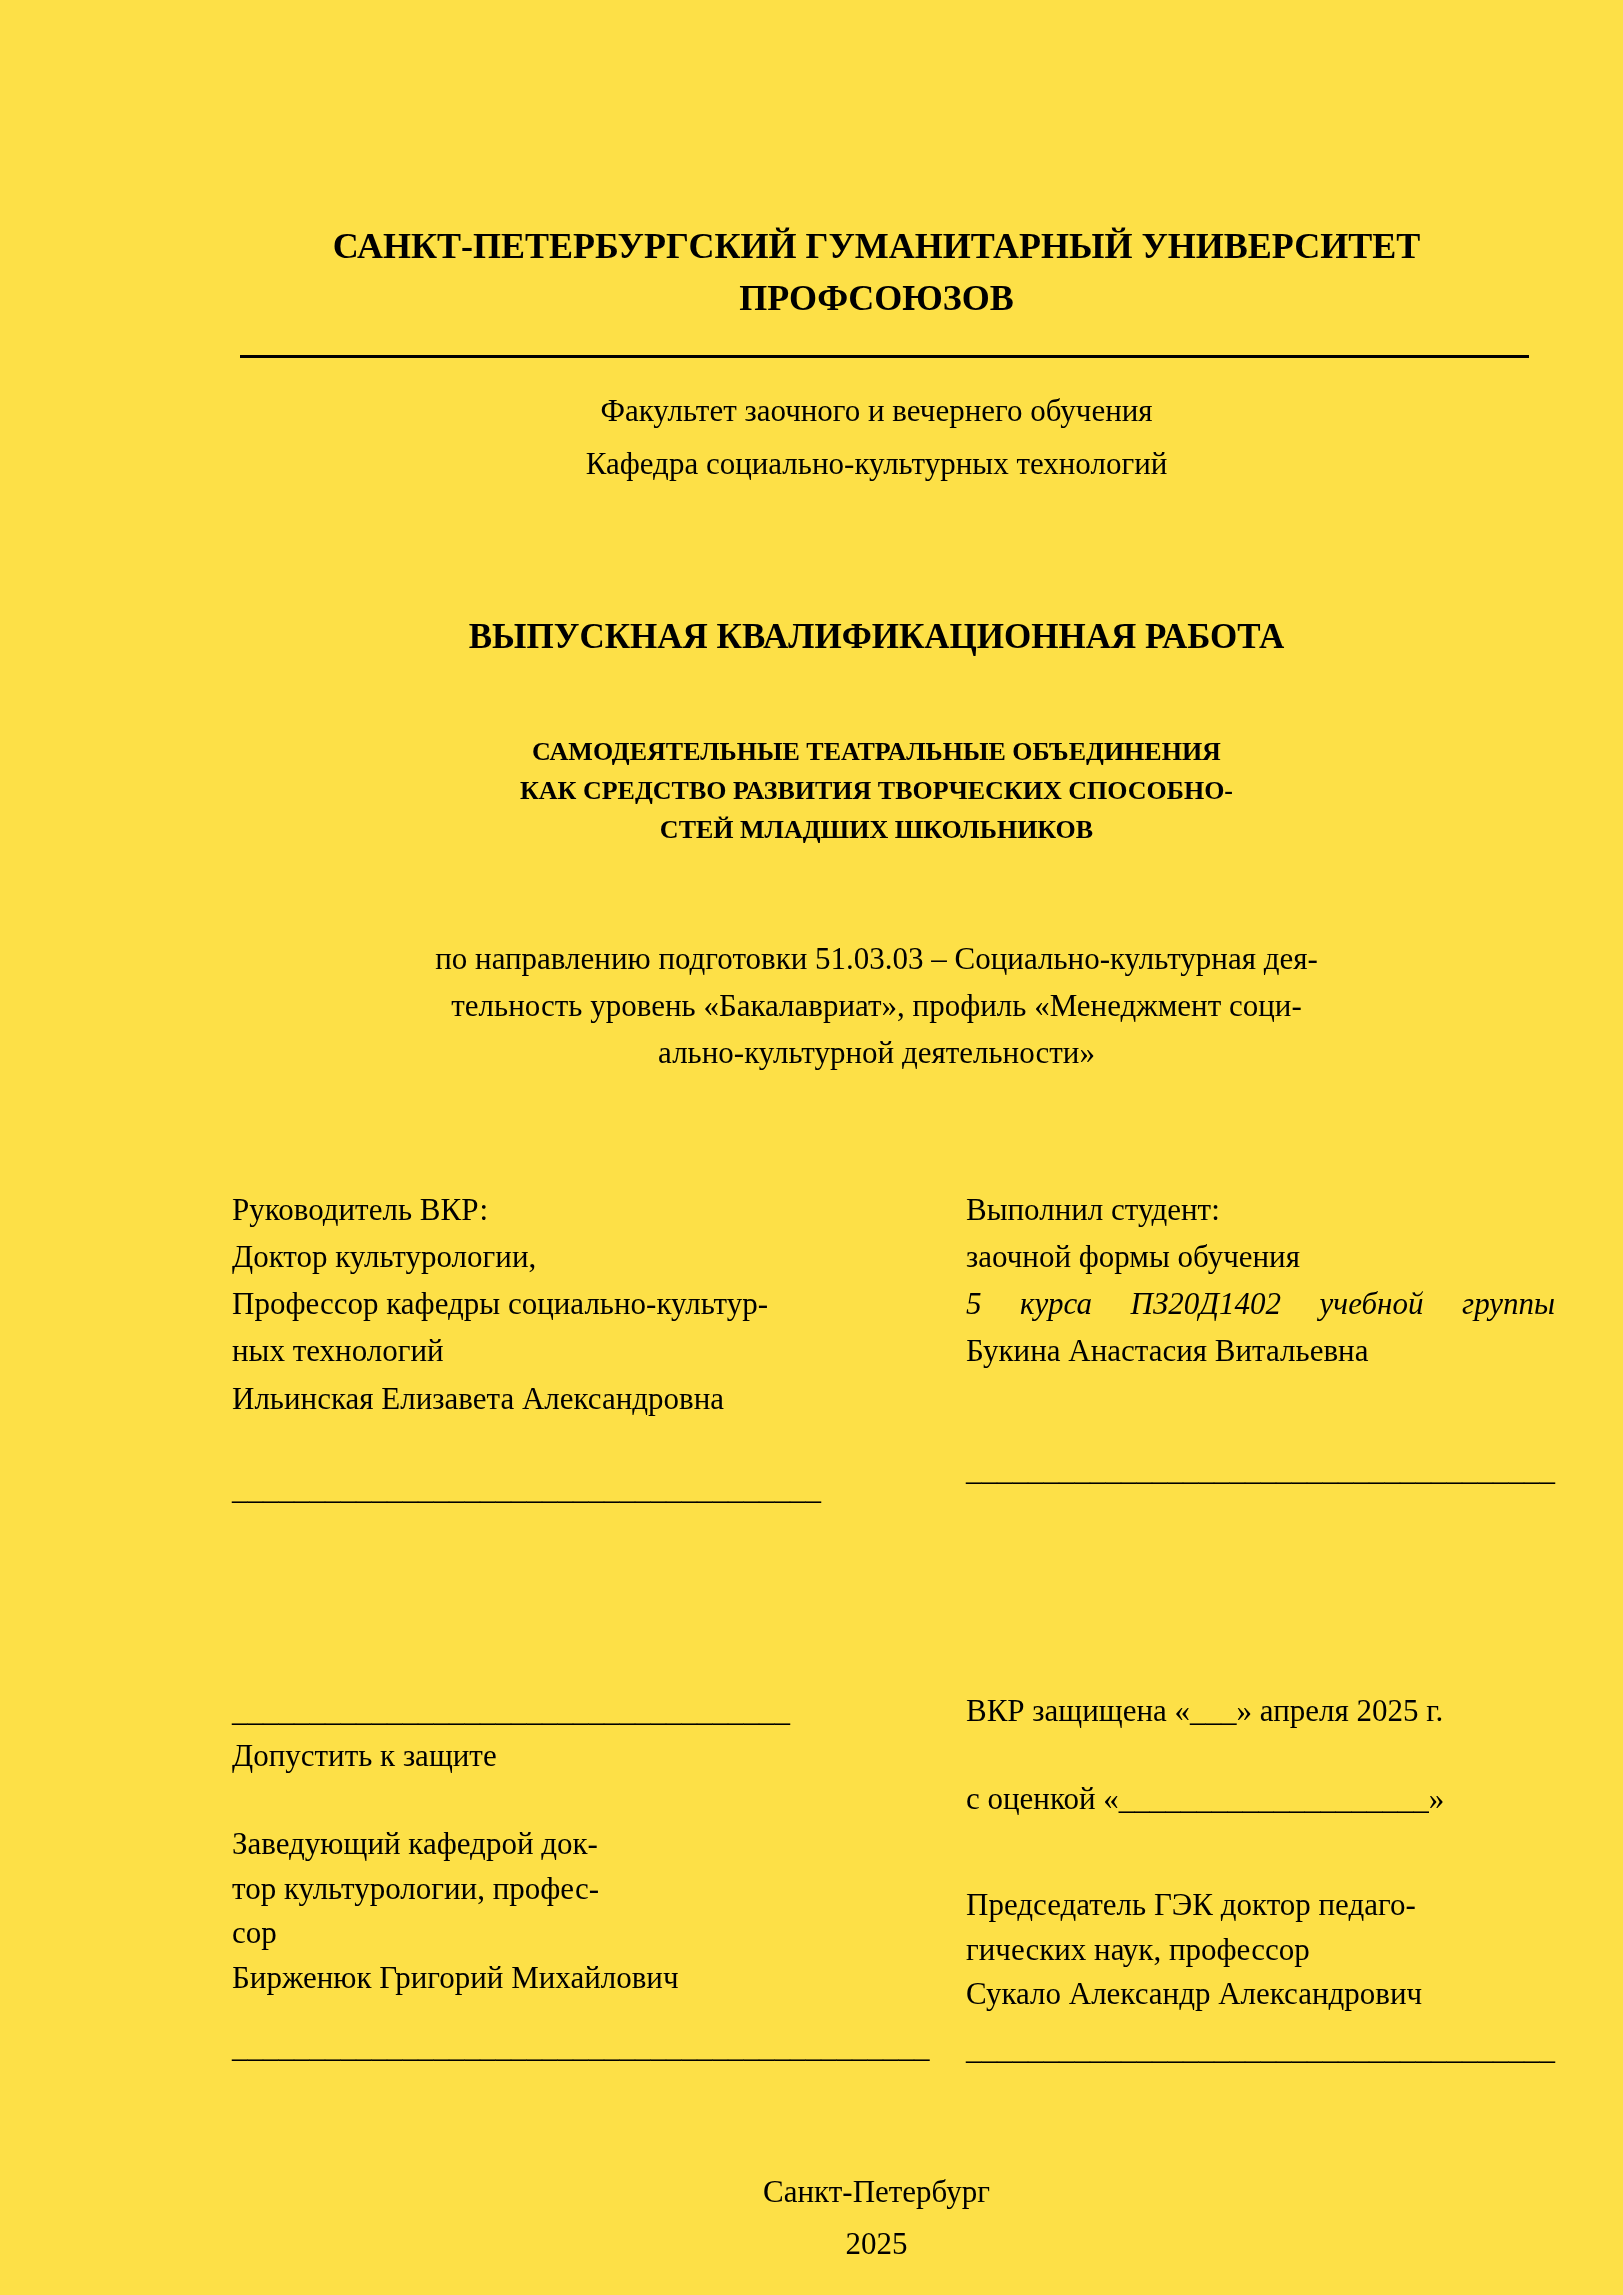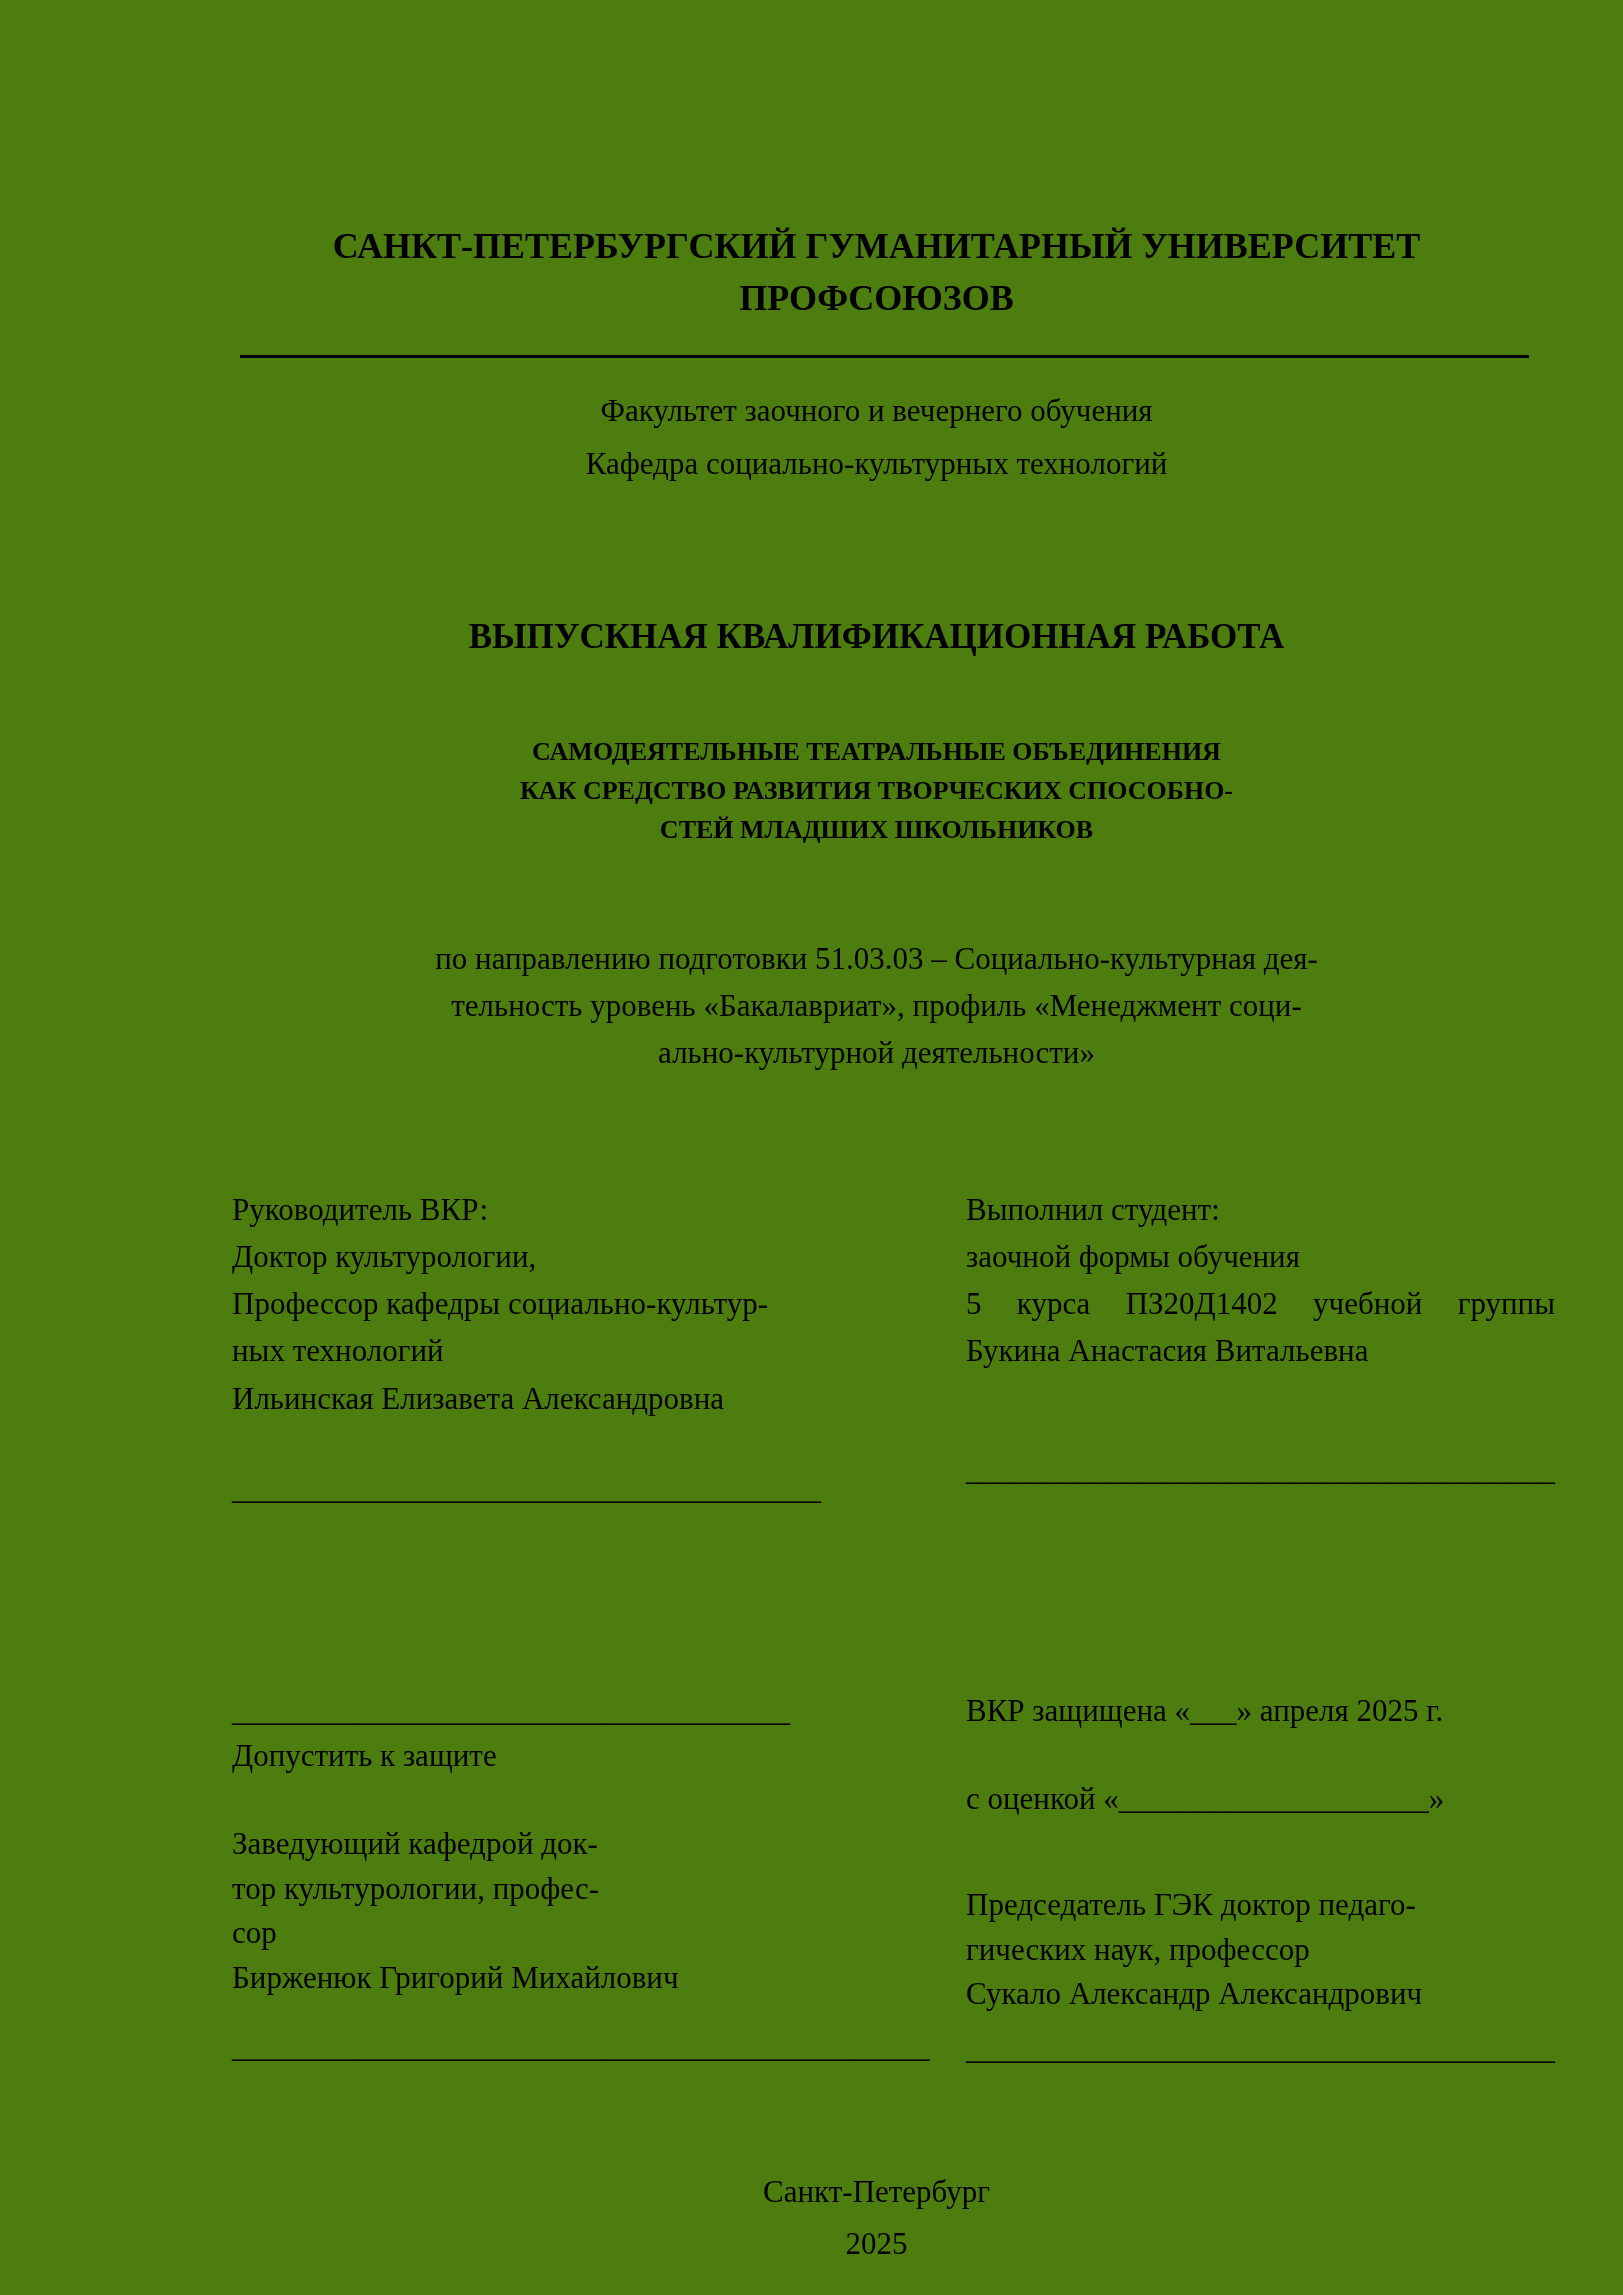--- a/index.html
+++ b/index.html
@@ -4,21 +4,21 @@
 <style>
   html, body {
     margin: 0;
     padding: 0;
     background: #ffffff;
   }
   .page {
     position: relative;
     width: 1623px;
     height: 2295px;
-    background: #4d7c0f;
+    background: #fde047;
     color: #000000;
     font-family: "Liberation Serif", "DejaVu Serif", serif;
     font-size: 31px;
     overflow: hidden;
   }
   .content {
     padding: 220px 102px 0 232px;
   }
   .univ-header {
     text-align: center;
@@ -73,20 +73,21 @@
     margin-top: 43px;
     white-space: nowrap;
   }
   .sig-right {
     margin-top: 71px;
     white-space: nowrap;
   }
   .justify-line {
     text-align: justify;
     text-align-last: justify;
+    font-style: italic;
   }
   .admit-head {
     margin-top: 43px;
   }
   .admit-sig-bottom {
     margin-top: 23.6px;
     white-space: nowrap;
   }
   .grade-line {
     margin-top: 43px;

